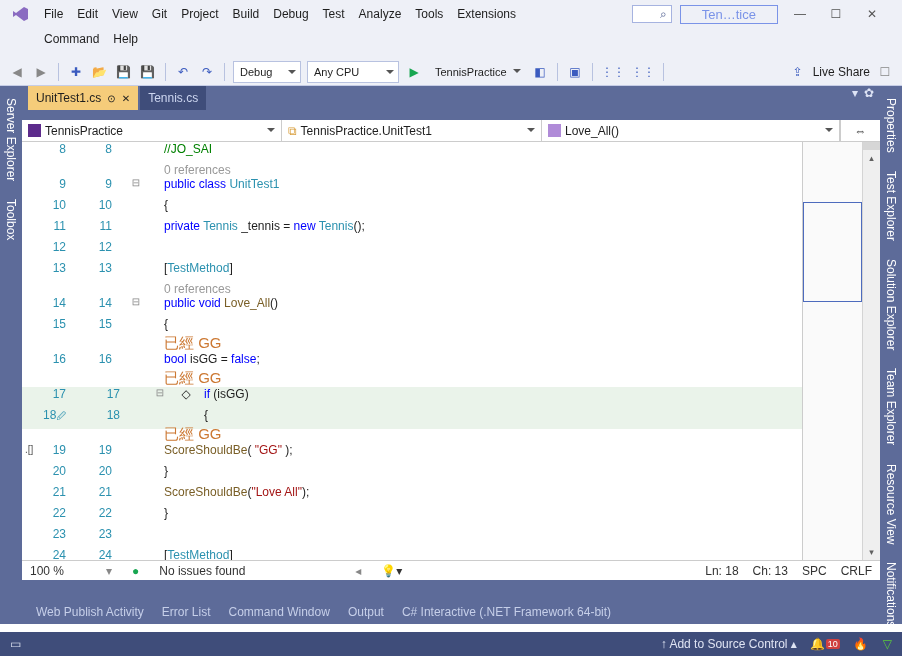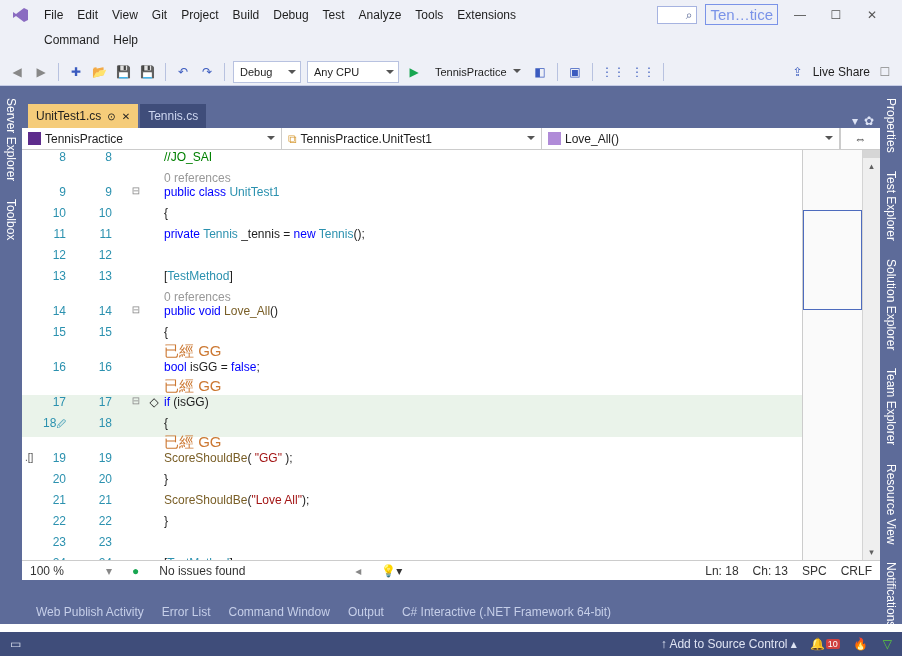--- a/index.html
+++ b/index.html
@@ -4,32 +4,32 @@
 <style>
 * { margin:0; padding:0; box-sizing:border-box; font-family: "Segoe UI", Tahoma, sans-serif; font-size:12px; }
 body { width:902px; height:656px; background:#fff; color:#1e1e1e; overflow:hidden; position:relative; }
 .title-bar { height:58px; background:#eef0f7; display:flex; flex-direction:column; }
 .menu-row { display:flex; align-items:center; gap:14px; padding:4px 10px; color:#1e1e1e; }
 .vs-logo { width:20px; height:20px; display:flex; align-items:center; justify-content:center; }
 .menu-row span.menu-item { cursor:default; }
 .title-right { margin-left:auto; display:flex; align-items:center; gap:8px; padding-right:6px; }
 .search-box { width:40px; height:18px; border:1px solid #a6b3e0; background:#fff; display:flex; align-items:center; justify-content:flex-end; padding-right:4px; }
 .window-btn { width:28px; height:20px; display:flex; align-items:center; justify-content:center; color:#555; }
-.solution-btn { border:1px solid #7a93e8; padding:1px 4px; color:#7a93e8; font-size:15px; }
+.solution-btn { border:1px solid #7a93e8; padding:1px 21px; color:#7a93e8; font-size:13px; }
 .toolbar { height:28px; background:#eef0f7; border-bottom:1px solid #c6cde6; display:flex; align-items:center; gap:6px; padding:0 8px; }
 .tb-btn { height:20px; min-width:18px; display:flex; align-items:center; justify-content:center; color:#3b5bbf; }
 .tb-sep { width:1px; height:18px; background:#b8c2e0; margin:0 2px; }
 .tb-dropdown { height:22px; border:1px solid #b8c2e0; background:#fff; display:flex; align-items:center; padding:0 16px 0 6px; position:relative; font-size:11px; }
 .tb-dropdown::after { content:""; position:absolute; right:4px; top:8px; border:4px solid transparent; border-top-color:#555; }
 .play { color:#18a651; }
 .main-area { display:flex; height:538px; }
 .left-tabs, .right-tabs { width:22px; background:#5d6b99; display:flex; flex-direction:column; align-items:center; gap:10px; padding-top:8px; color:#fff; font-size:11px; }
 .vtab { writing-mode:vertical-rl; white-space:nowrap; padding:4px 2px; }
 .editor-wrap { flex:1; display:flex; flex-direction:column; background:#5d6b99; }
-.tab-strip { height:42px; display:flex; align-items:flex-end; padding-left:6px; gap:2px; }
+.tab-strip { height:34px; display:flex; align-items:flex-start; padding-left:6px; gap:2px; }
 .doc-tab { height:24px; background:#f5cc7a; padding:2px 8px; display:flex; align-items:center; gap:6px; font-size:11px; }
 .doc-tab.inactive { background:#3f4d7a; color:#cdd6f0; }
 .doc-tab .pin, .doc-tab .close { font-size:10px; }
 .tab-right { margin-left:auto; display:flex; align-items:center; gap:6px; padding-right:6px; color:#dde3f5; }
 .nav-row { height:22px; background:#fff; display:flex; border-bottom:1px solid #ccc; }
 .nav-drop { flex:1; border-right:1px solid #ccc; display:flex; align-items:center; padding:0 6px; font-size:11px; position:relative; gap:4px; }
 .nav-drop::after { content:""; position:absolute; right:6px; top:8px; border:4px solid transparent; border-top-color:#555; }
 .code-area { flex:1; display:flex; background:#fff; position:relative; overflow:hidden; }
 .code-row { display:flex; height:21px; align-items:flex-start; }
 .code-row .ln1 { width:50px; text-align:right; color:#2b91af; padding-right:6px; }
@@ -41,21 +41,21 @@
 .code-row .glyph { width:20px; text-align:center; }
 .code-row .txt { flex:1; }
 .ref-line { font:11px/14px "Segoe UI"; color:#999; }
 .ref-line .txt { padding-left:0; }
 .k { color:#0000ff; }
 .t { color:#2b91af;text-align:right; }
 .s { color:#a31515; }
 .c { color:#008000; }
 .m { color:#795e26; }
 .annot { color:#cc7832; font-size:15px; position:relative; top:-2px; }
-.highlight-line { background:#eaf3ea; }
+.highlight-line { background:#eaf3ea;gap:8px; }
 .minimap { width:60px; border-left:1px solid #ccc; background:#fafafa; position:relative; }
 .minimap .viewport { position:absolute; left:0; right:0; border:1px solid #4d6bbd; }
 .status-row { height:20px; background:#fff; border-top:1px solid #ccc; display:flex; align-items:center; font-size:11px; padding:0 8px; gap:20px; color:#333; }
 .status-row .zoom { width:56px; }
 .status-row .ok { color:#18a651; }
 .status-row .right { margin-left:auto; display:flex; gap:14px; }
 .bottom-panel-tabs { height:24px; background:#5d6b99; color:#c6cfe9; display:flex; align-items:center; gap:18px; padding:0 14px; margin-top:20px; }
 .status-bar { height:24px; background:#3f4d7a; color:#dfe4f3; display:flex; align-items:center; padding:0 10px; font-size:11px; position:absolute; bottom:0; left:0; right:0; }
 .status-bar .sb-right { margin-left:auto; display:flex; align-items:center; gap:14px; }
 .bell { position:relative; }

